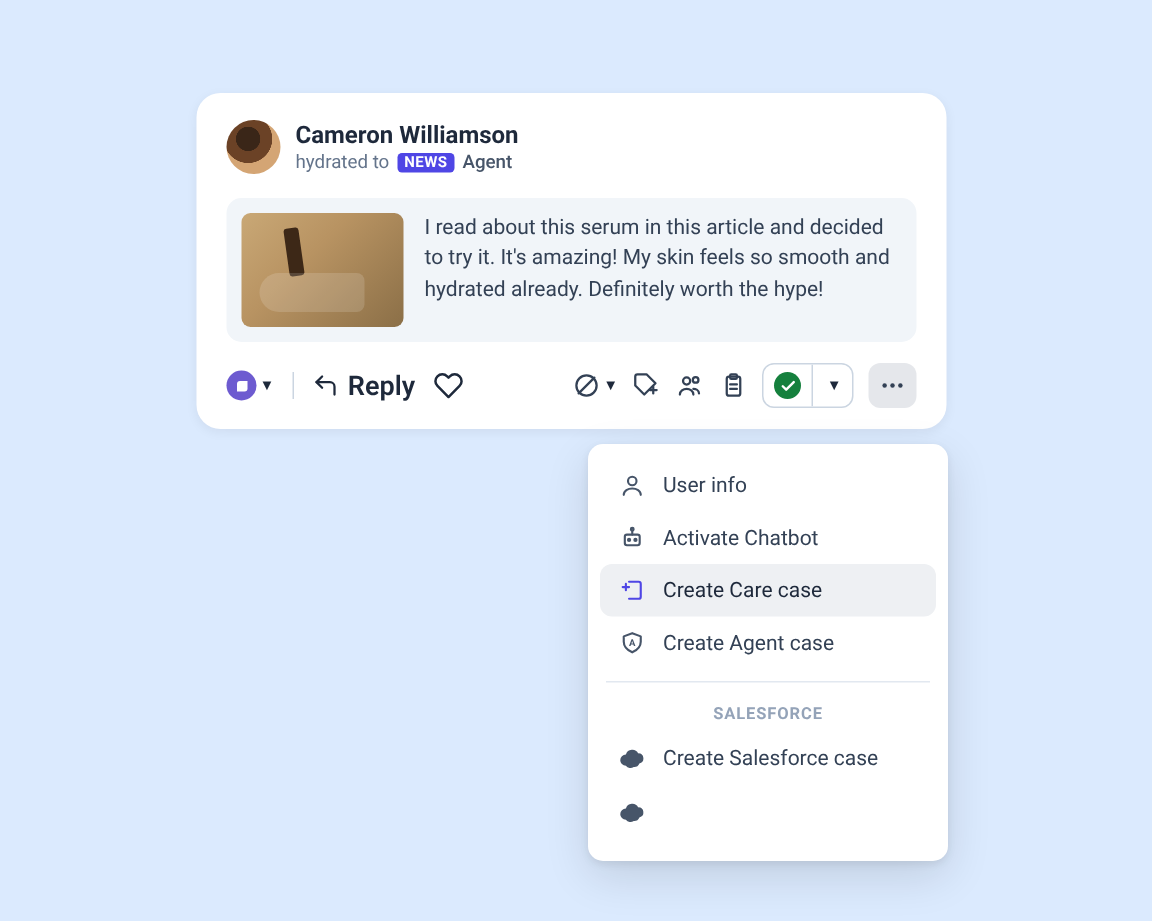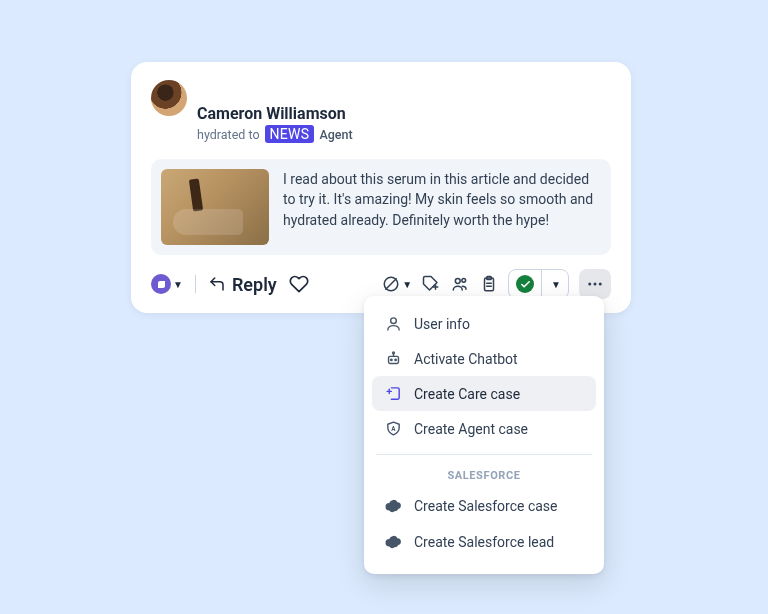--- a/index.html
+++ b/index.html
@@ -12,23 +12,23 @@
     width: 500px;
     background: #fff;
     border-radius: 16px;
     box-shadow: 0 2px 8px rgba(0,0,0,0.06);
     padding: 18px 20px 14px 20px;
   }
 
   .header { display: flex; align-items: flex-start; justify-content: space-between; }
   .header-left { display: flex; gap: 10px; align-items: flex-start; }
   .avatar { width: 36px; height: 36px; border-radius: 50%; background: radial-gradient(circle at 40% 35%, #3a2618 0 25%, #6b4226 26% 50%, #d4a574 51% 100%); flex-shrink: 0; }
-  .author { font-weight: 700; font-size: 16px; color: #1e293b; margin-top: 24px; }
+  .author { font-weight: 700; font-size: 16px; color: #1e293b; }
   .subline { display: flex; align-items: center; gap: 5px; margin-top: 2px; font-size: 12.5px; color: #64748b; }
-  .news-badge { background: #4f46e5; color: #fff; font-size: 14px; font-weight: 400; padding: 1px 5px; border-radius: 3px; letter-spacing: 0.3px; }
+  .news-badge { background: #4f46e5; color: #fff; font-size: 10px; font-weight: 700; padding: 1px 5px; border-radius: 3px; letter-spacing: 0.3px; }
   .source-name { color: #475569; font-weight: 500; }
 
   .header-right { display: flex; align-items: center; gap: 12px; padding-top: 6px; }
   .listening { font-size: 12.5px; color: #64748b; }
   .priority-pill {
     display: inline-flex; align-items: center; gap: 4px;
     border: 1.5px solid #4338ca; color: #4338ca;
     font-size: 11px; font-weight: 700; padding: 3px 9px 3px 7px;
     border-radius: 999px; letter-spacing: 0.3px;
   }
@@ -74,21 +74,21 @@
   .segmented { display:flex; border:1px solid #cbd5e1; border-radius:8px; overflow:hidden; height:30px; }
   .segmented .seg { display:flex; align-items:center; justify-content:center; padding: 0 7px; }
   .segmented .seg + .seg { border-left:1px solid #cbd5e1; }
   .check-circle { width:18px; height:18px; border-radius:50%; background:#15803d; display:flex; align-items:center; justify-content:center; }
 
   .more-btn { width:32px; height:30px; border-radius:8px; background:#e5e7eb; display:flex; align-items:center; justify-content:center; cursor:pointer; }
 
   
   .dropdown {
     position: absolute;
-    left: 364px;
+    left: 392px;
     top: 296px;
     width: 240px;
     background: #fff;
     border-radius: 10px;
     box-shadow: 0 10px 30px rgba(0,0,0,0.12), 0 2px 6px rgba(0,0,0,0.08);
     padding: 10px 8px 14px 8px;
   }
   .menu-item {
     display:flex; align-items:center; gap:12px;
     padding: 9px 12px;
@@ -253,15 +253,14 @@
         </svg>
     </span>
     <span>Create Salesforce case</span>
   </div>
   <div class="menu-item">
     <span class="mi-icon sf-cloud">
       <svg width="18" height="18" viewBox="0 0 24 24" fill="currentColor">
           <path d="M7 18a5 5 0 0 1 0-10 6 6 0 0 1 11-1 4.5 4.5 0 0 1 1 8.9A5 5 0 0 1 14 19a5 5 0 0 1-7-1z"></path>
         </svg>
     </span>
-    <span>Create Salesforce lead</span>
   </div>
 </div>
 
 </body></html>

